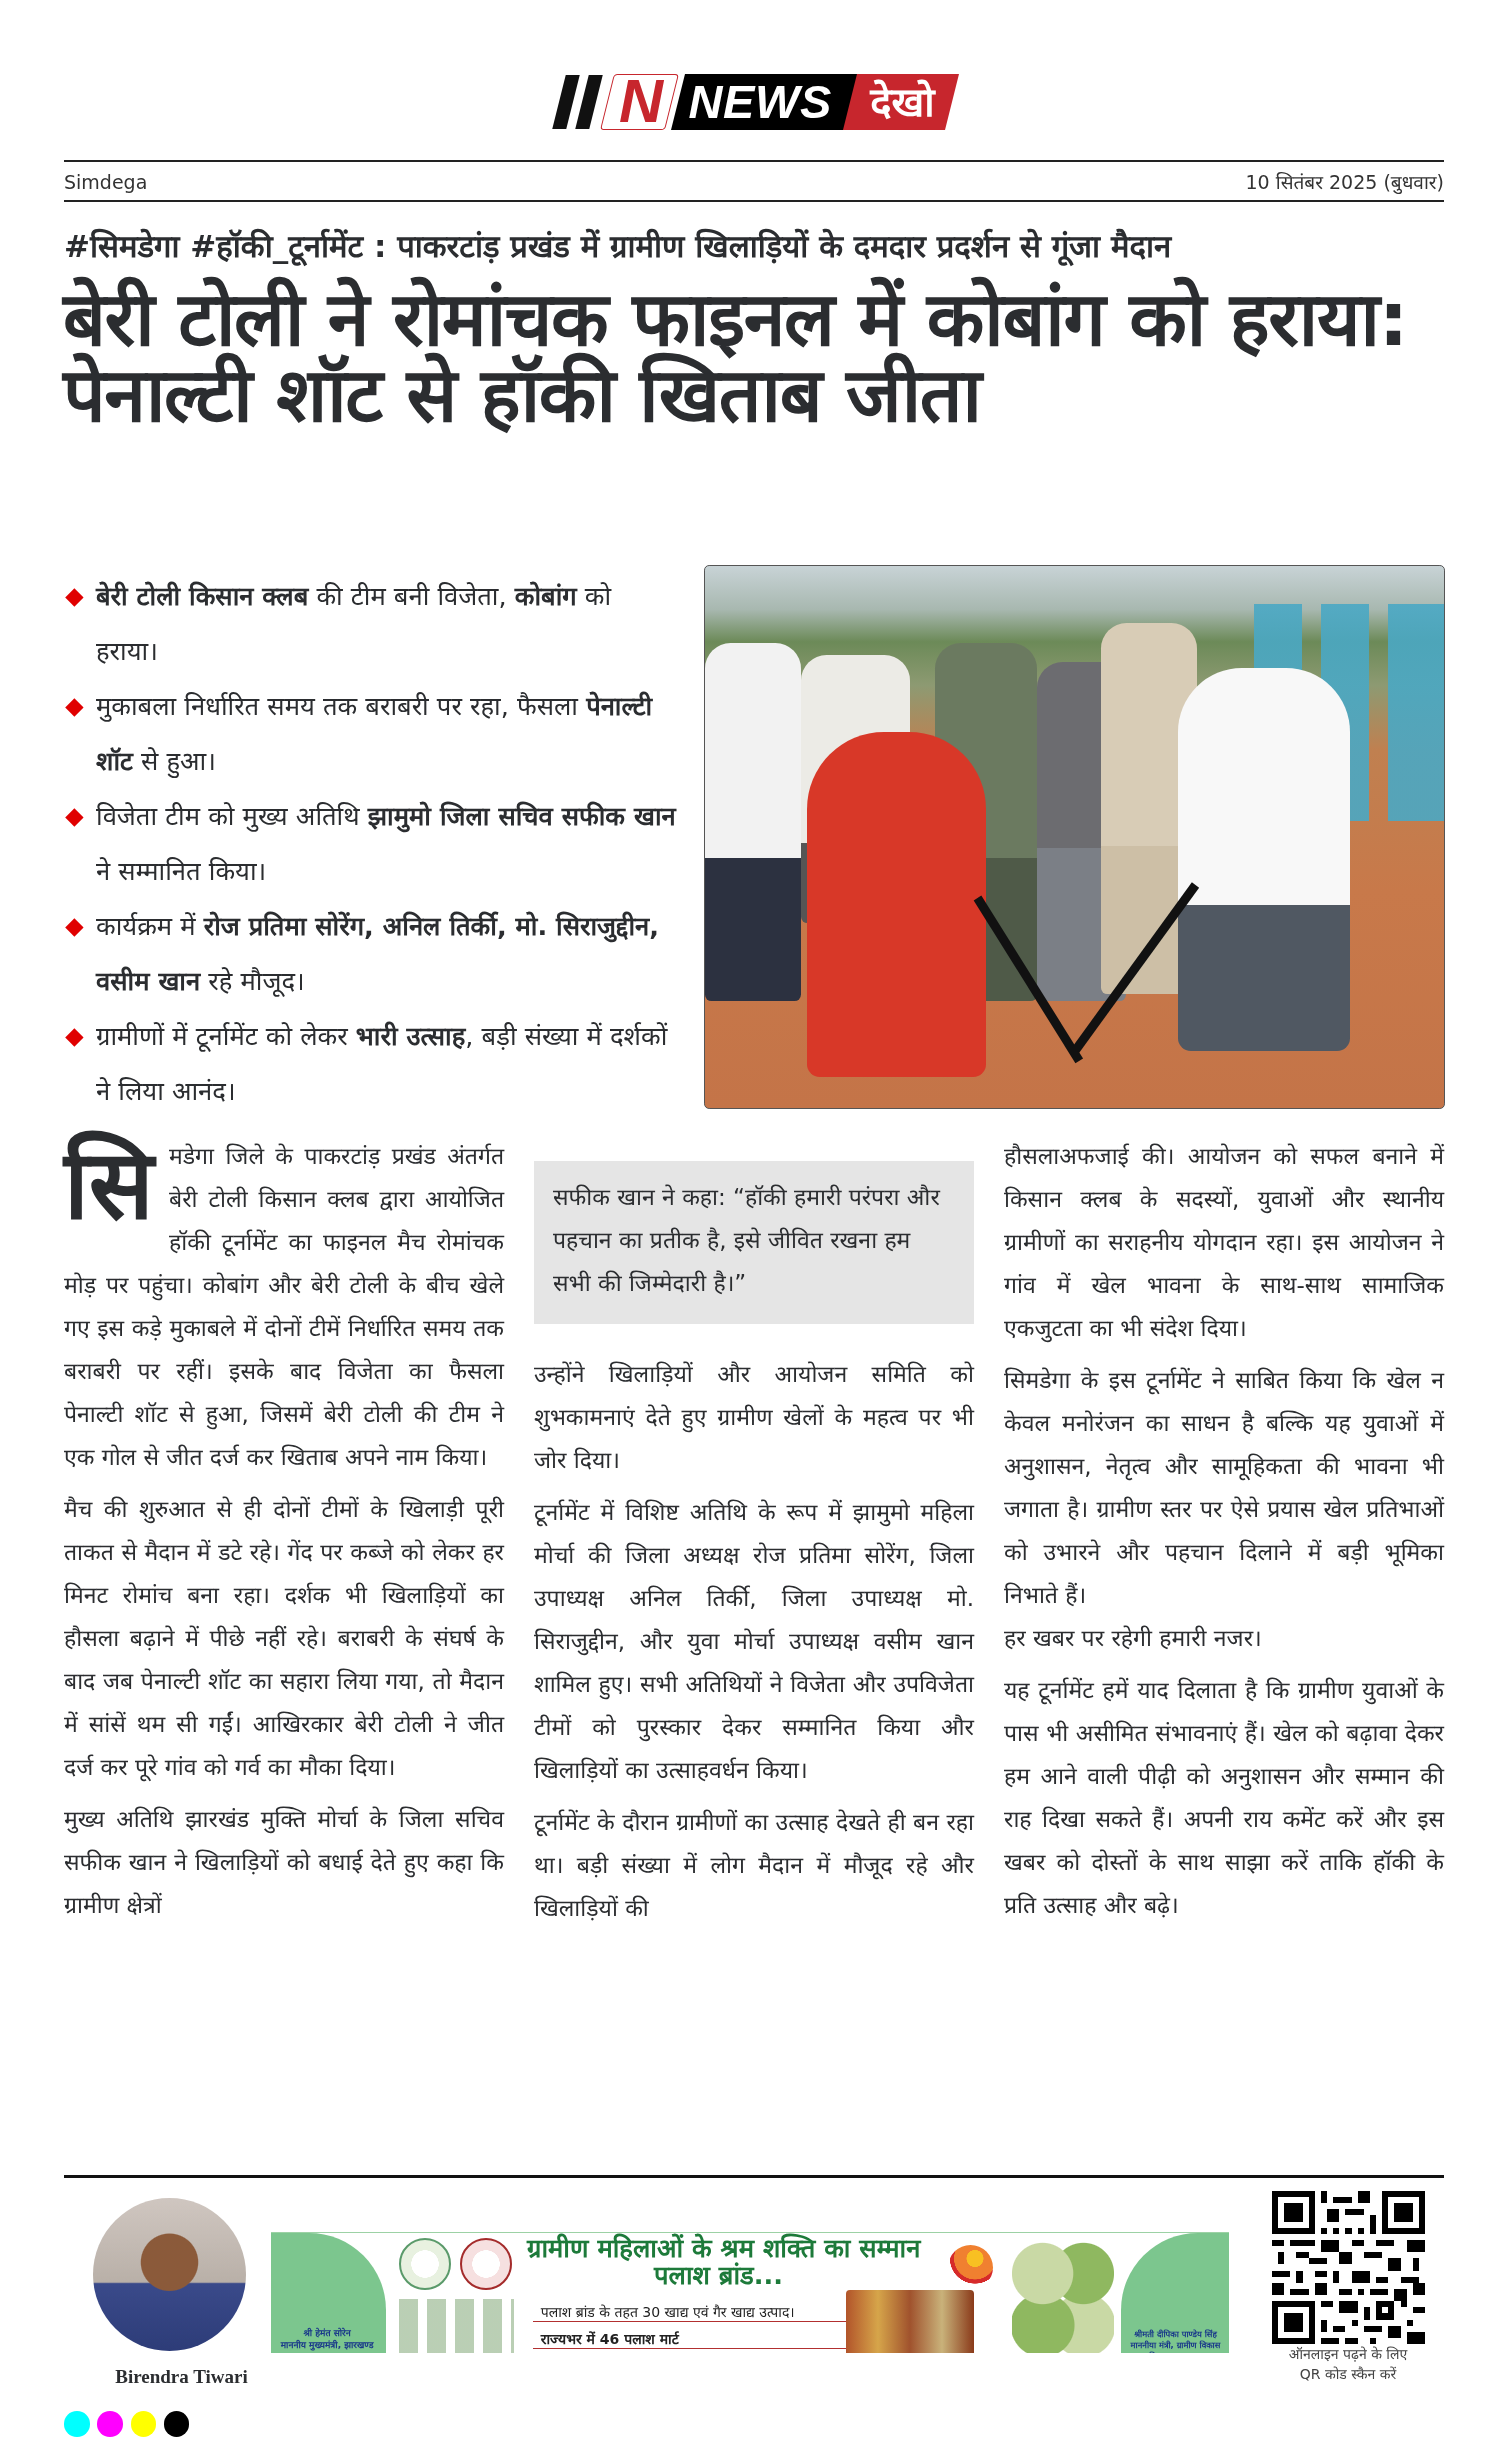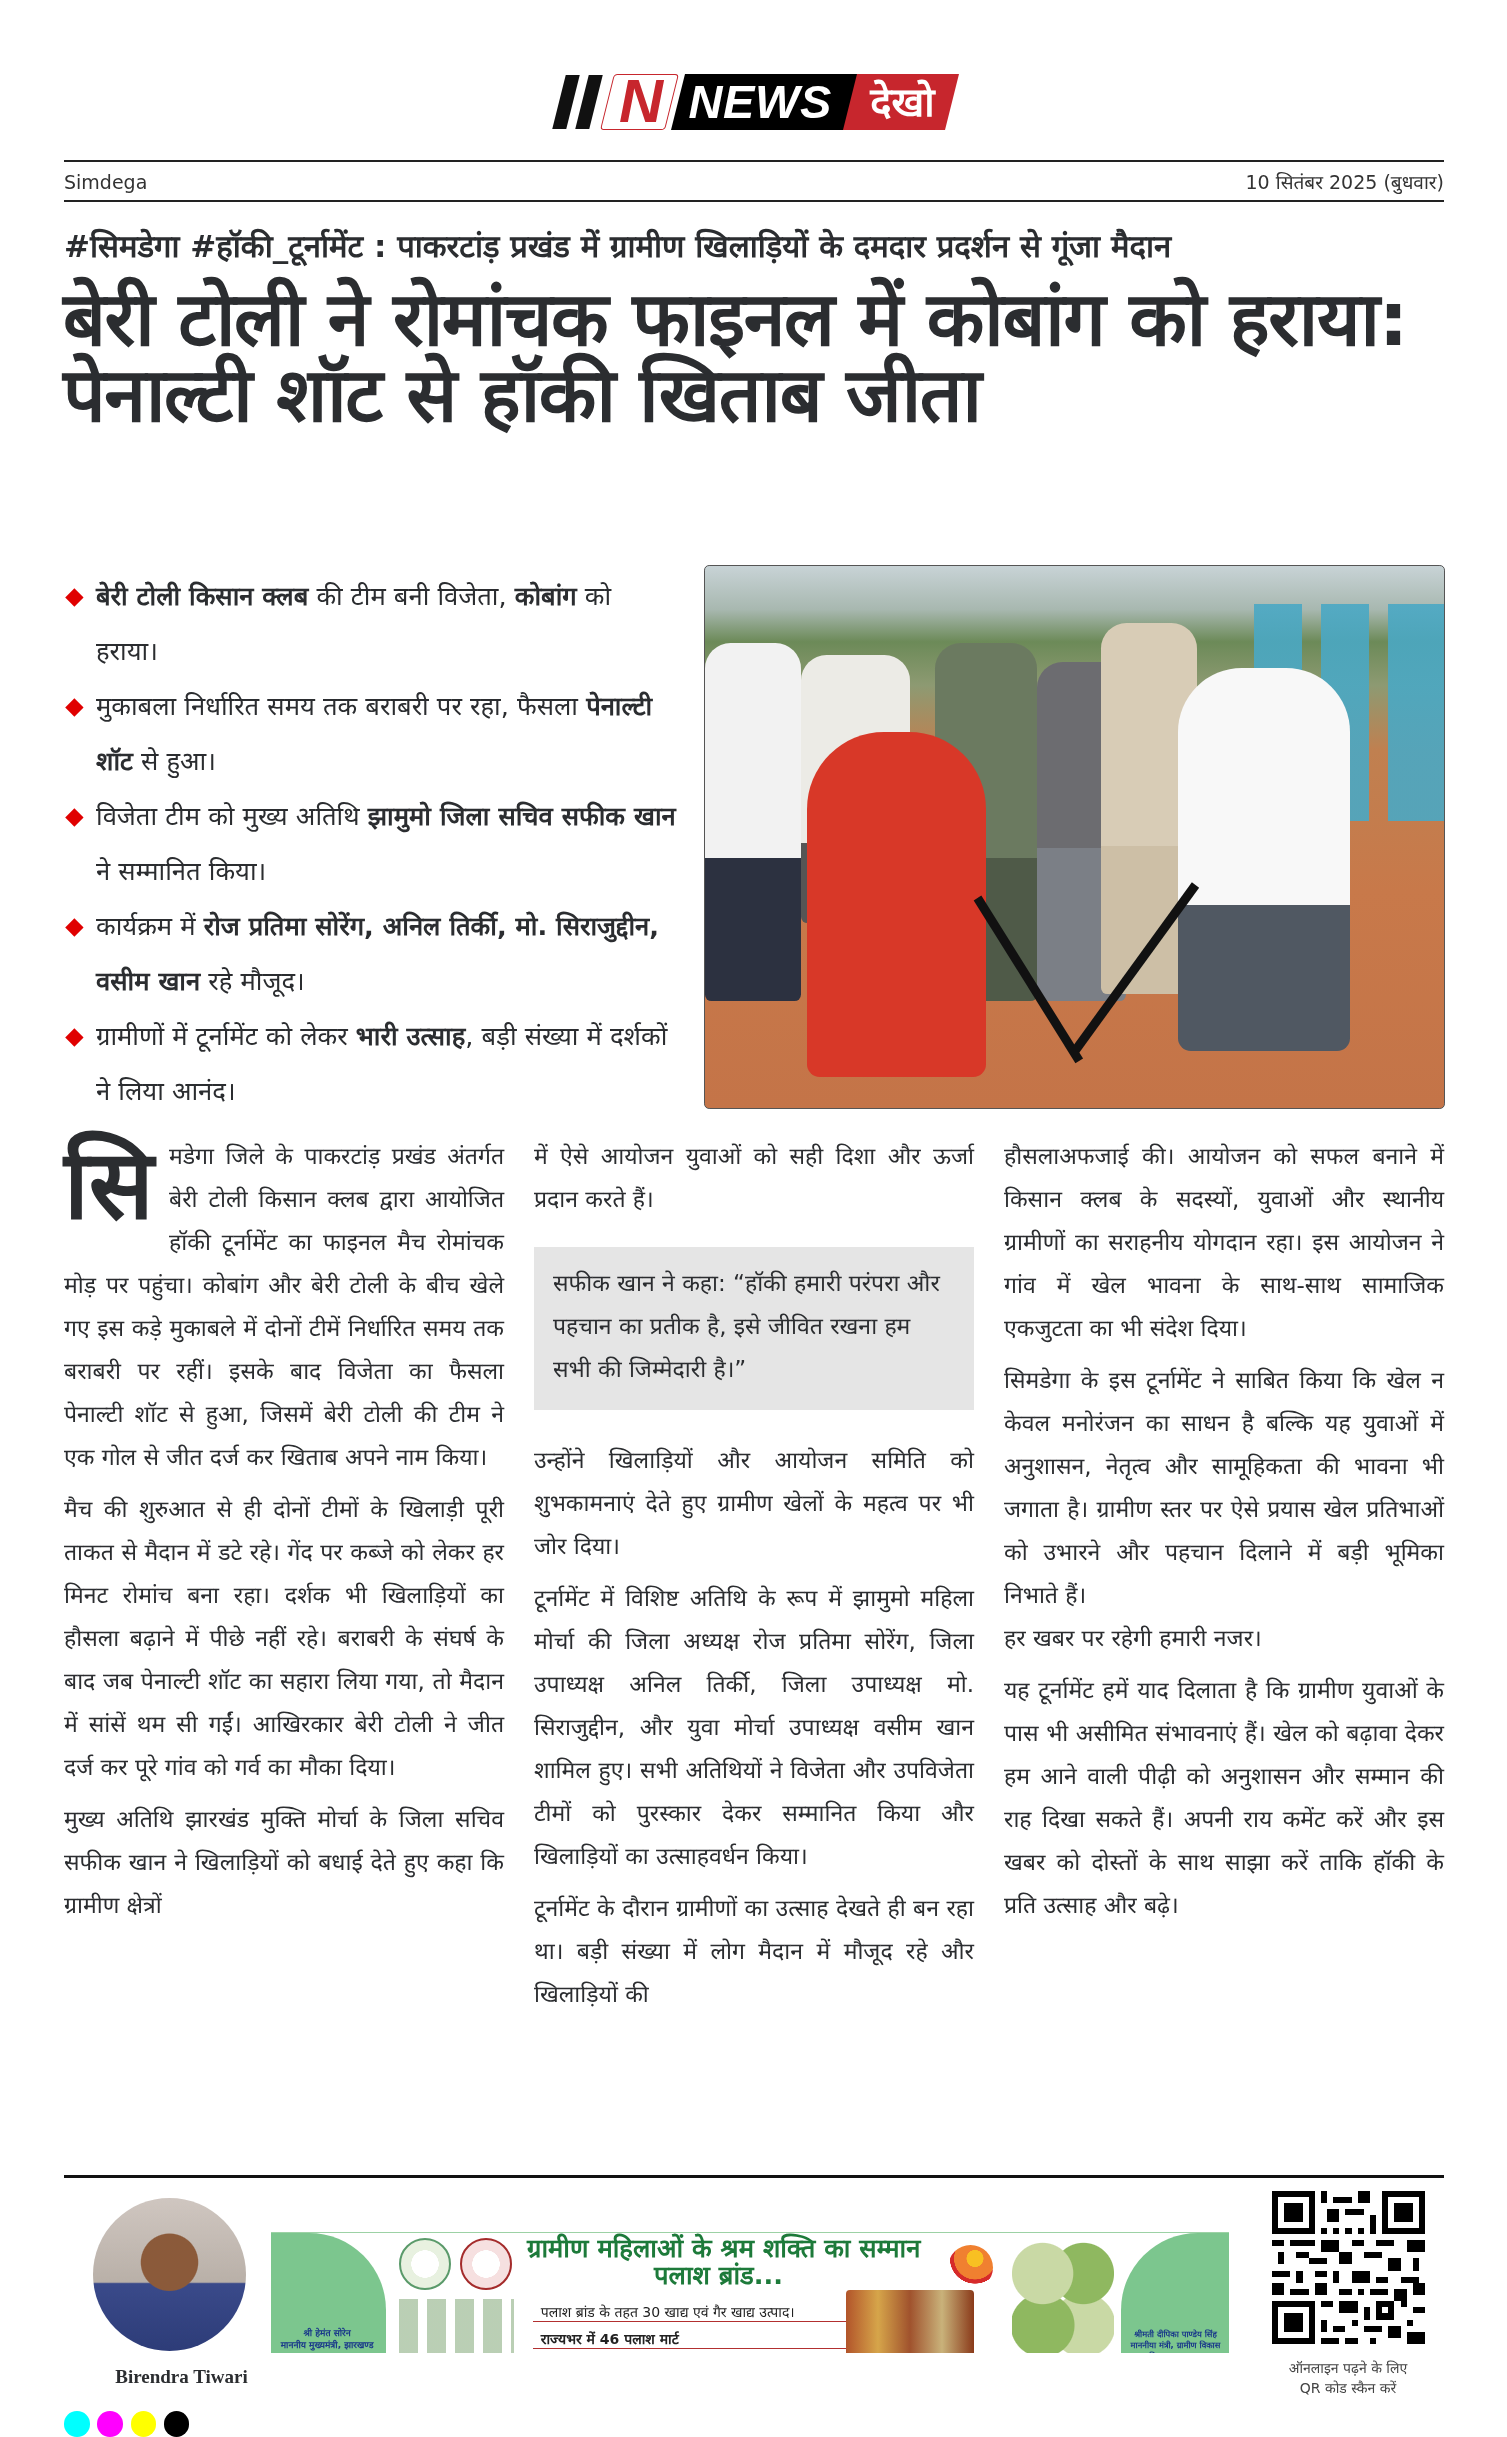--- a/index.html
+++ b/index.html
@@ -83,21 +83,21 @@
   .ad .collage { position: absolute; left: 741px; top: 6.4px; width: 102px; height: 115px; background: radial-gradient(circle at 30% 30%, #c9d9a5 0 28%, transparent 29%), radial-gradient(circle at 70% 30%, #8fb860 0 28%, transparent 29%), radial-gradient(circle at 30% 75%, #8fb860 0 28%, transparent 29%), radial-gradient(circle at 70% 75%, #c9d9a5 0 28%, transparent 29%), #ffffff; }
   .ad .right-panel { position: absolute; left: 850px; top: 0; width: 109px; height: 121px; background: #7cc68e; border-radius: 77px 0 0 0; }
   .ad .minister-caption { position: absolute; left: 851px; top: 96px; width: 107px; font-size: 8.3px; line-height: 11px; color: #1a3a8a; text-align: center; font-weight: 700; }
 
   .qr-block { position: absolute; left: 1252px; top: 2191px; width: 192px; text-align: center; }
   .qr { width: 153px; height: 153px; margin: 0 auto; background-color: #fff; position: relative;
     background-image:
       linear-gradient(#000,#000), linear-gradient(#000,#000), linear-gradient(#000,#000);
     }
   .qr svg { width: 153px; height: 153px; display: block; }
-  .qr-caption { margin-top: 14px; font-size: 14px; line-height: 20.4px; color: #444; }
+  .qr-caption { font-size: 14px; line-height: 20.4px; color: #444; }
 </style>
 </head>
 <body>
 
 <div class="masthead">
   <div class="logo">
     <div class="stripe s1"></div>
     <div class="stripe s2"></div>
     <div class="nbox"></div>
     <div class="nletter">N</div>
@@ -139,21 +139,20 @@
   <div class="stick2"></div>
 </div>
 
 <div class="col col1">
   <p><span class="dropcap">सि</span><span>मडेगा जिले के पाकरटांड़ प्रखंड अंतर्गत बेरी टोली किसान क्लब द्वारा आयोजित हॉकी टूर्नामेंट का फाइनल मैच रोमांचक मोड़ पर पहुंचा। कोबांग और बेरी टोली के बीच खेले गए इस कड़े मुकाबले में दोनों टीमें निर्धारित समय तक बराबरी पर रहीं। इसके बाद विजेता का फैसला पेनाल्टी शॉट से हुआ, जिसमें बेरी टोली की टीम ने एक गोल से जीत दर्ज कर खिताब अपने नाम किया।</span></p>
   <p>मैच की शुरुआत से ही दोनों टीमों के खिलाड़ी पूरी ताकत से मैदान में डटे रहे। गेंद पर कब्जे को लेकर हर मिनट रोमांच बना रहा। दर्शक भी खिलाड़ियों का हौसला बढ़ाने में पीछे नहीं रहे। बराबरी के संघर्ष के बाद जब पेनाल्टी शॉट का सहारा लिया गया, तो मैदान में सांसें थम सी गईं। आखिरकार बेरी टोली ने जीत दर्ज कर पूरे गांव को गर्व का मौका दिया।</p>
   <p>मुख्य अतिथि झारखंड मुक्ति मोर्चा के जिला सचिव सफीक खान ने खिलाड़ियों को बधाई देते हुए कहा कि ग्रामीण क्षेत्रों</p>
 </div>
 
 <div class="col col2">
-  <p>में ऐसे आयोजन युवाओं को सही दिशा और ऊर्जा प्रदान करते हैं।</p>
   <div class="quote">सफीक खान ने कहा: “हॉकी हमारी परंपरा और पहचान का प्रतीक है, इसे जीवित रखना हम सभी की जिम्मेदारी है।”</div>
   <p>उन्होंने खिलाड़ियों और आयोजन समिति को शुभकामनाएं देते हुए ग्रामीण खेलों के महत्व पर भी जोर दिया।</p>
   <p>टूर्नामेंट में विशिष्ट अतिथि के रूप में झामुमो महिला मोर्चा की जिला अध्यक्ष रोज प्रतिमा सोरेंग, जिला उपाध्यक्ष अनिल तिर्की, जिला उपाध्यक्ष मो. सिराजुद्दीन, और युवा मोर्चा उपाध्यक्ष वसीम खान शामिल हुए। सभी अतिथियों ने विजेता और उपविजेता टीमों को पुरस्कार देकर सम्मानित किया और खिलाड़ियों का उत्साहवर्धन किया।</p>
   <p>टूर्नामेंट के दौरान ग्रामीणों का उत्साह देखते ही बन रहा था। बड़ी संख्या में लोग मैदान में मौजूद रहे और खिलाड़ियों की</p>
 </div>
 
 <div class="col col3">
   <p>हौसलाअफजाई की। आयोजन को सफल बनाने में किसान क्लब के सदस्यों, युवाओं और स्थानीय ग्रामीणों का सराहनीय योगदान रहा। इस आयोजन ने गांव में खेल भावना के साथ-साथ सामाजिक एकजुटता का भी संदेश दिया।</p>
   <p style="margin-bottom:0">सिमडेगा के इस टूर्नामेंट ने साबित किया कि खेल न केवल मनोरंजन का साधन है बल्कि यह युवाओं में अनुशासन, नेतृत्व और सामूहिकता की भावना भी जगाता है। ग्रामीण स्तर पर ऐसे प्रयास खेल प्रतिभाओं को उभारने और पहचान दिलाने में बड़ी भूमिका निभाते हैं।</p>
   <p>हर खबर पर रहेगी हमारी नजर।</p>

